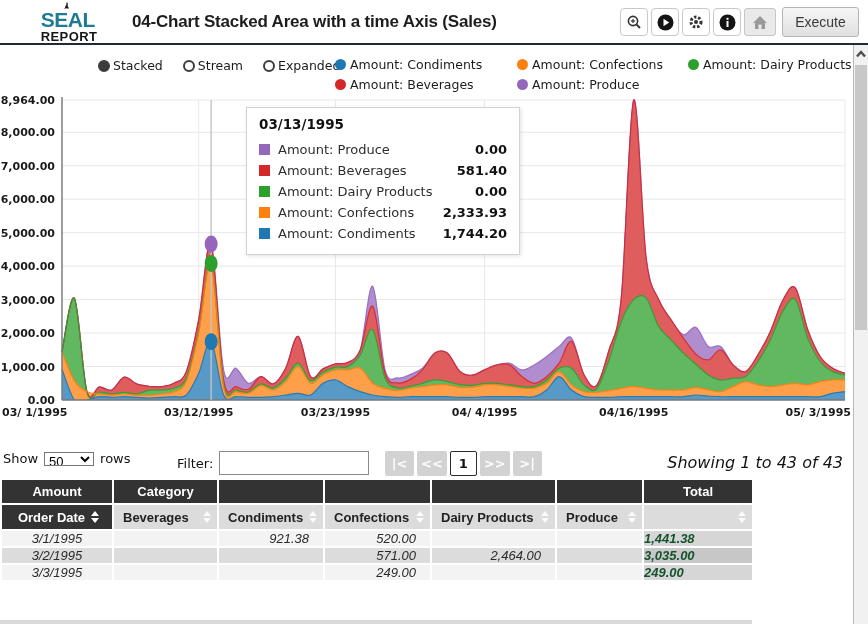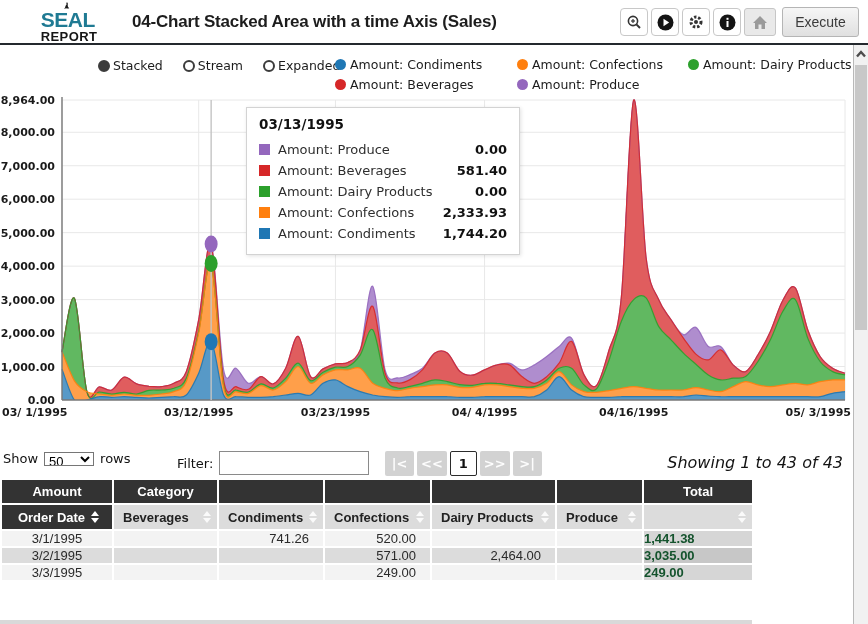--- a/index.html
+++ b/index.html
@@ -69,21 +69,21 @@
   th.dk { background:#333; color:#fff; font-weight:bold; height:25px; text-align:center; font-size:13px; }
   tr.cols th { height:26px; }
   th.lt { background:#dcdcdc; color:#222; font-weight:bold; }
   .hcell { display:flex; align-items:center; justify-content:space-between; padding:0 6px 0 9px; }
   .hcell.center { justify-content:center; gap:6px; }
   .sort { display:inline-flex; flex-direction:column; gap:2px; align-items:center; }
   .tri-up { width:0; height:0; border-left:4px solid transparent; border-right:4px solid transparent; border-bottom:5px solid currentColor; }
   .tri-dn { width:0; height:0; border-left:4px solid transparent; border-right:4px solid transparent; border-top:5px solid currentColor; }
   .sort.active { color:#fff; }
   .sort.idle { color:rgba(255,255,255,0.85); }
-  td { height:15px; color:#2a2a2a; }
+  td { height:15px; color:#2a2a2a;font-style:italic; }
   tr.odd td { background:#f3f3f3; }
   tr.even td { background:#dcdcdc; }
   td.date { text-align:center; }
   td.num { text-align:right; padding-right:14px; }
   td.tot { padding-right:10px; font-weight:bold; color:#14532d; }
   tr.odd td.tot { background:#d6d6d6; }
   tr.even td.tot { background:#c7c7c7; }
   .row-sliver { position:absolute; left:0; top:575px; width:752px; height:4px; background:#d9d9d9; }
 </style>
 </head>
@@ -380,21 +380,21 @@
                   <span class="tri-dn"></span>
                 </span>
               </span>
           </th>
         </tr>
       </thead>
       <tbody>
         <tr class="odd">
           <td class="date">3/1/1995</td>
           <td class="num"></td>
-          <td class="num">741.26</td>
+          <td class="num">921.38</td>
           <td class="num">520.00</td>
           <td class="num"></td>
           <td class="num"></td>
           <td class="tot">1,441.38</td>
         </tr>
         <tr class="even">
           <td class="date">3/2/1995</td>
           <td class="num"></td>
           <td class="num"></td>
           <td class="num">571.00</td>

